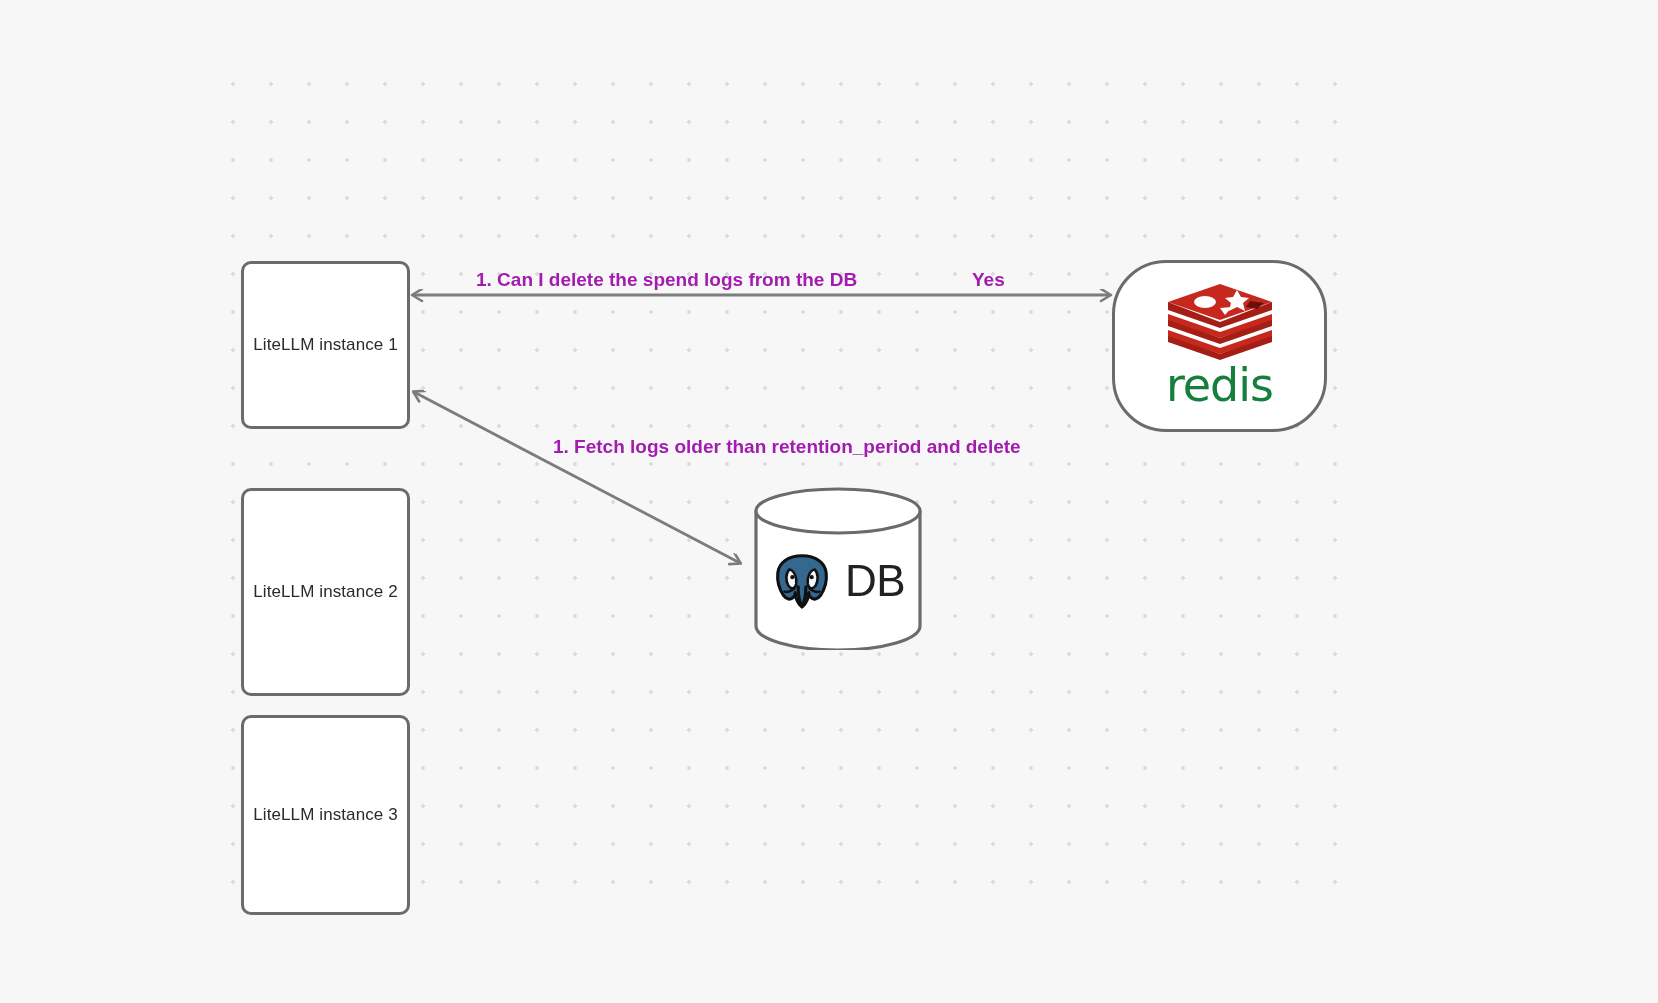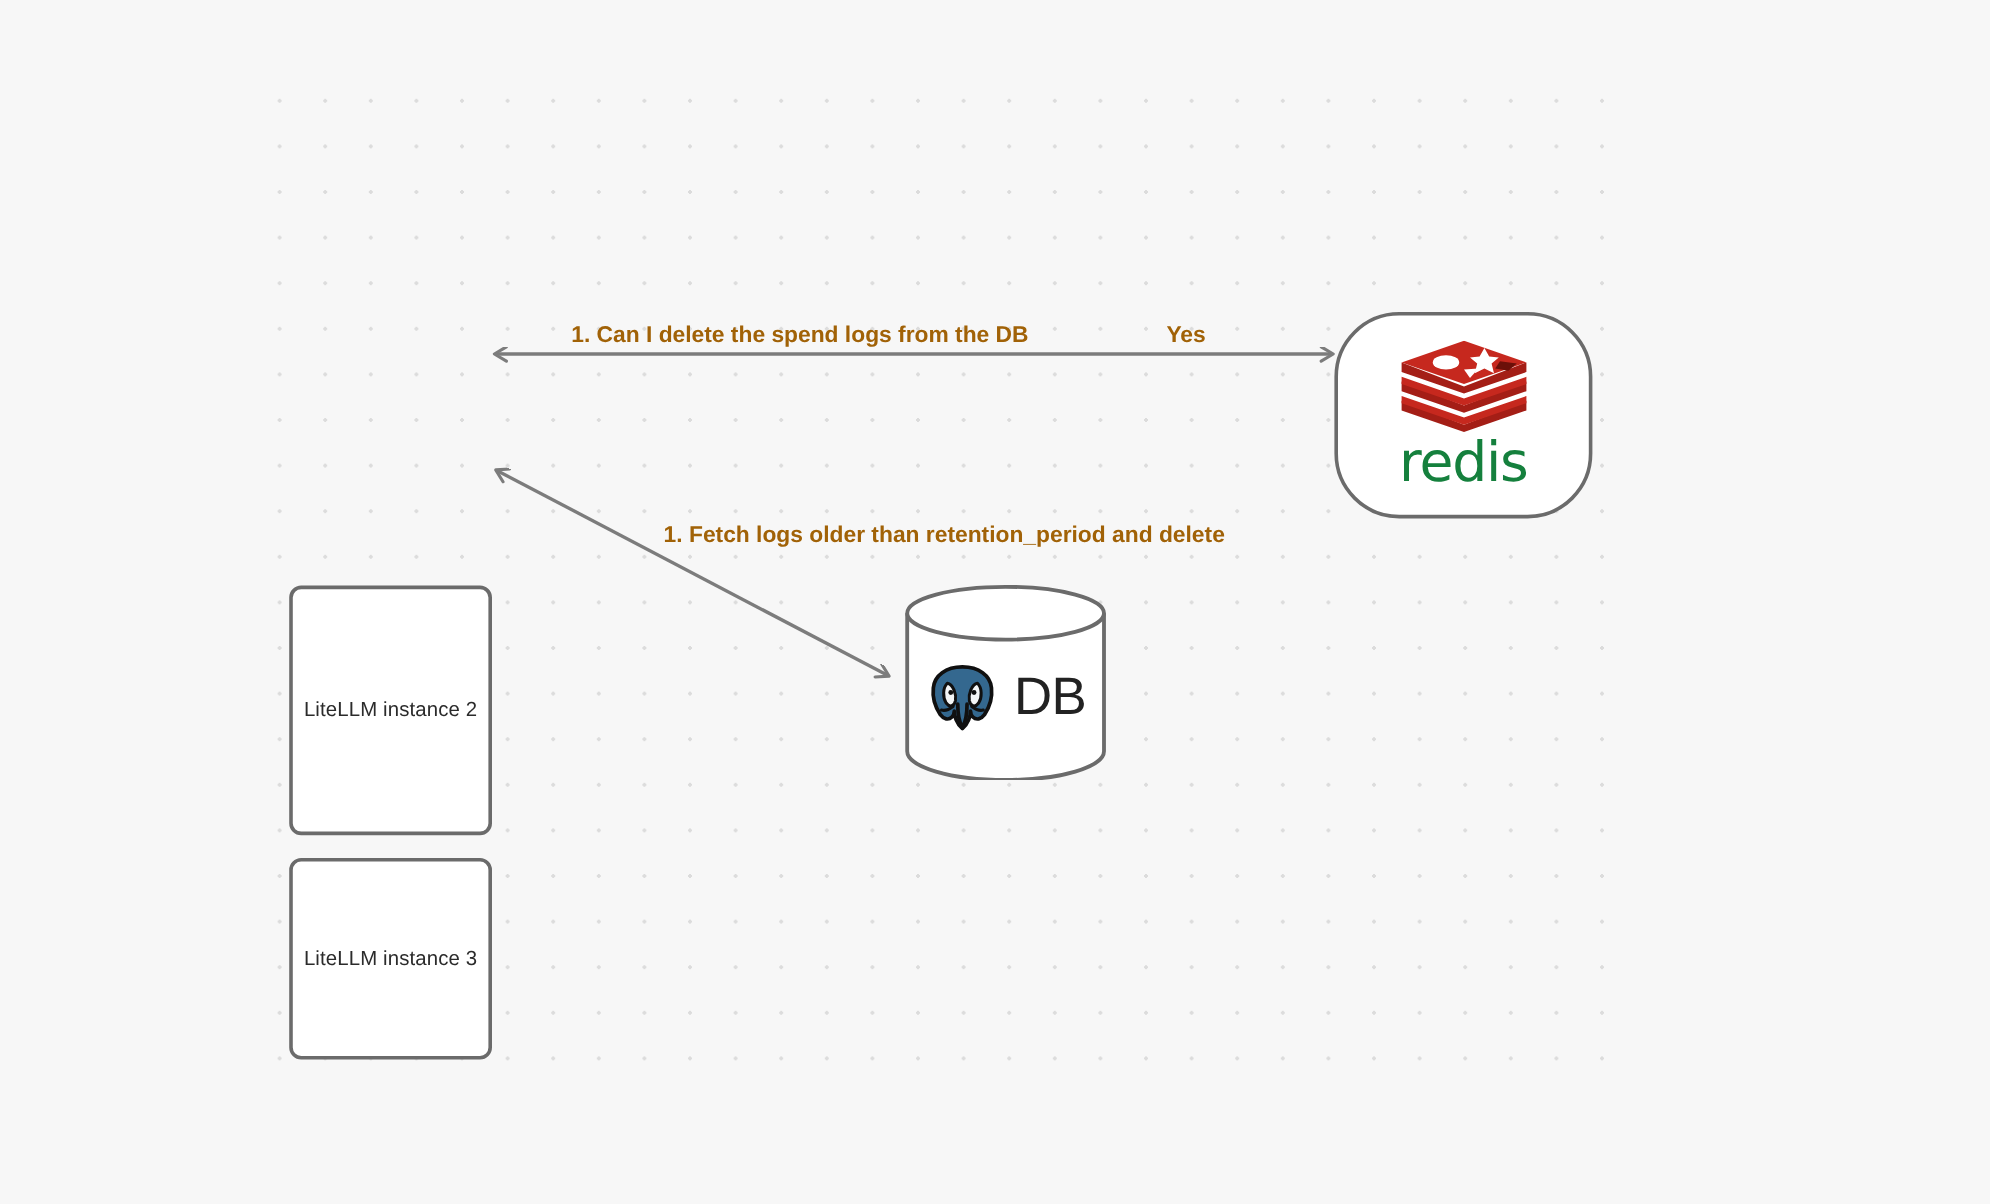--- a/index.html
+++ b/index.html
@@ -92,21 +92,21 @@
   .db-text {
     font-size: 44px;
     color: #222222;
     font-family: "Liberation Sans", sans-serif;
     letter-spacing: -0.5px;
   }
   .edge-label {
     position: absolute;
     font-size: 19px;
     font-weight: bold;
-    color: #a16207;
+    color: #a21caf;
     white-space: nowrap;
     font-family: "Liberation Sans", sans-serif;
   }
   svg.overlay {
     position: absolute;
     left: 0;
     top: 0;
     width: 1658px;
     height: 1003px;
     pointer-events: none;
@@ -127,26 +127,29 @@
       <marker id="arrow-open-left" markerWidth="14" markerHeight="14" refX="3" refY="6" orient="auto" markerUnits="userSpaceOnUse">
         <path d="M12,0 L2,6 L12,12" fill="none" stroke="#7c7c7c" stroke-width="2.6" stroke-linecap="round" stroke-linejoin="round"></path>
       </marker>
     </defs>
 
     <line x1="413" y1="295" x2="1110" y2="295" stroke="#7c7c7c" stroke-width="2.8" marker-start="url(#arrow-open-left)" marker-end="url(#arrow-open-right)"></line>
 
     <line x1="414" y1="392" x2="740" y2="563" stroke="#7c7c7c" stroke-width="2.8" marker-start="url(#arrow-open-left)" marker-end="url(#arrow-open-right)"></line>
   </svg>
 
+  <div class="node-box" style="left:241px; top:261px; width:169px; height:168px;">
+    <span class="node-label">LiteLLM instance 1</span>
+  </div>
 
   <div class="node-box" style="left:241px; top:488px; width:169px; height:208px;">
     <span class="node-label">LiteLLM instance 2</span>
   </div>
 
-  <div class="node-box" style="left:241px; top:715px; width:169px; height:168px;">
+  <div class="node-box" style="left:241px; top:715px; width:169px; height:200px;">
     <span class="node-label">LiteLLM instance 3</span>
   </div>
 
   <div id="redis-node">
     <span style="display:block;line-height:0;">
       <svg width="112" height="76" viewBox="0 0 112 76" xmlns="http://www.w3.org/2000/svg">
 
         <path d="M4,50 L56,70 L108,50 L108,58 L56,76 L4,58 Z" fill="#a41e16"></path>
         <path d="M4,46 L56,64 L108,46 L108,52 L56,70 L4,52 Z" fill="#c6281e"></path>
 

